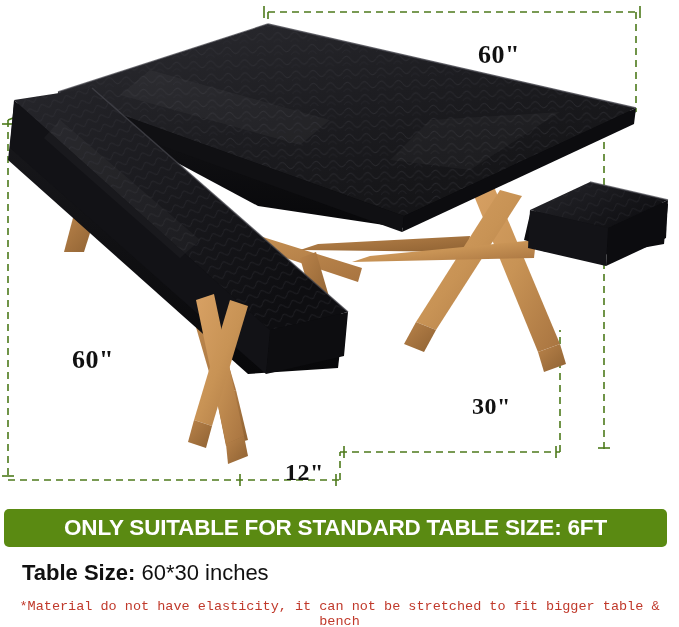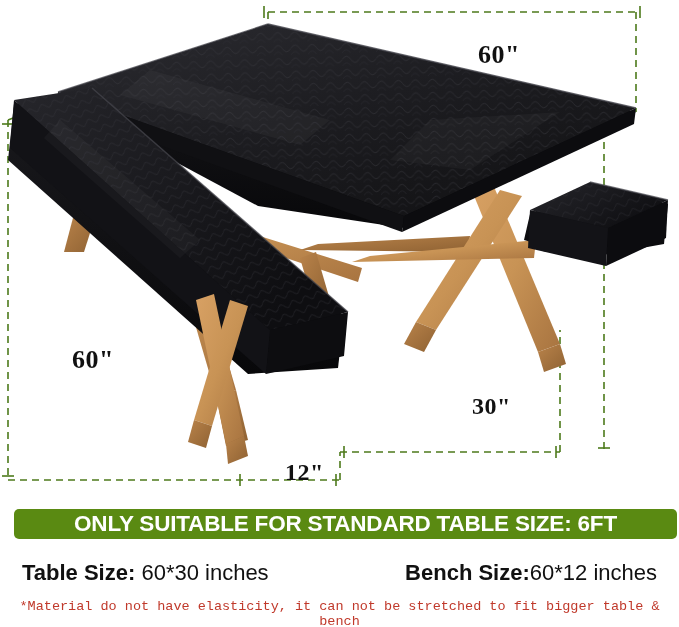--- a/index.html
+++ b/index.html
@@ -31,24 +31,24 @@
     color: #111111;
     letter-spacing: 0.5px;
   }
   #dim-top { left: 478px; top: 40px; font-size: 26px; }
   #dim-left { left: 72px; top: 345px; font-size: 26px; }
   #dim-right-bottom { left: 472px; top: 393px; font-size: 24px; }
   #dim-bottom { left: 285px; top: 459px; font-size: 24px; }
 
   #banner {
     position: absolute;
-    left: 14px;
+    left: 4px;
     top: 509px;
     width: 663px;
-    height: 30px;
+    height: 38px;
     background: #5a8a12;
     border-radius: 5px;
     display: flex;
     align-items: center;
     justify-content: center;
   }
   #banner-text {
     color: #ffffff;
     font-family: "Liberation Sans", sans-serif;
     font-weight: bold;
@@ -237,18 +237,15 @@
 <div class="dim-label" id="dim-bottom">12"</div>
 
 <div id="banner">
   <span id="banner-text">ONLY SUITABLE FOR STANDARD TABLE SIZE:  6FT</span>
 </div>
 
 <div id="sizes-row">
   <div class="size-line">
     <span class="bold">Table Size:</span><span> 60*30 inches</span>
   </div>
-  <div class="size-line">
-    <span class="bold">Bench Size:</span><span>60*12 inches</span>
-  </div>
 </div>
 
 <div id="footnote">*Material do not have elasticity, it can not be stretched to fit bigger table &amp; bench</div>
 
 </body></html>

